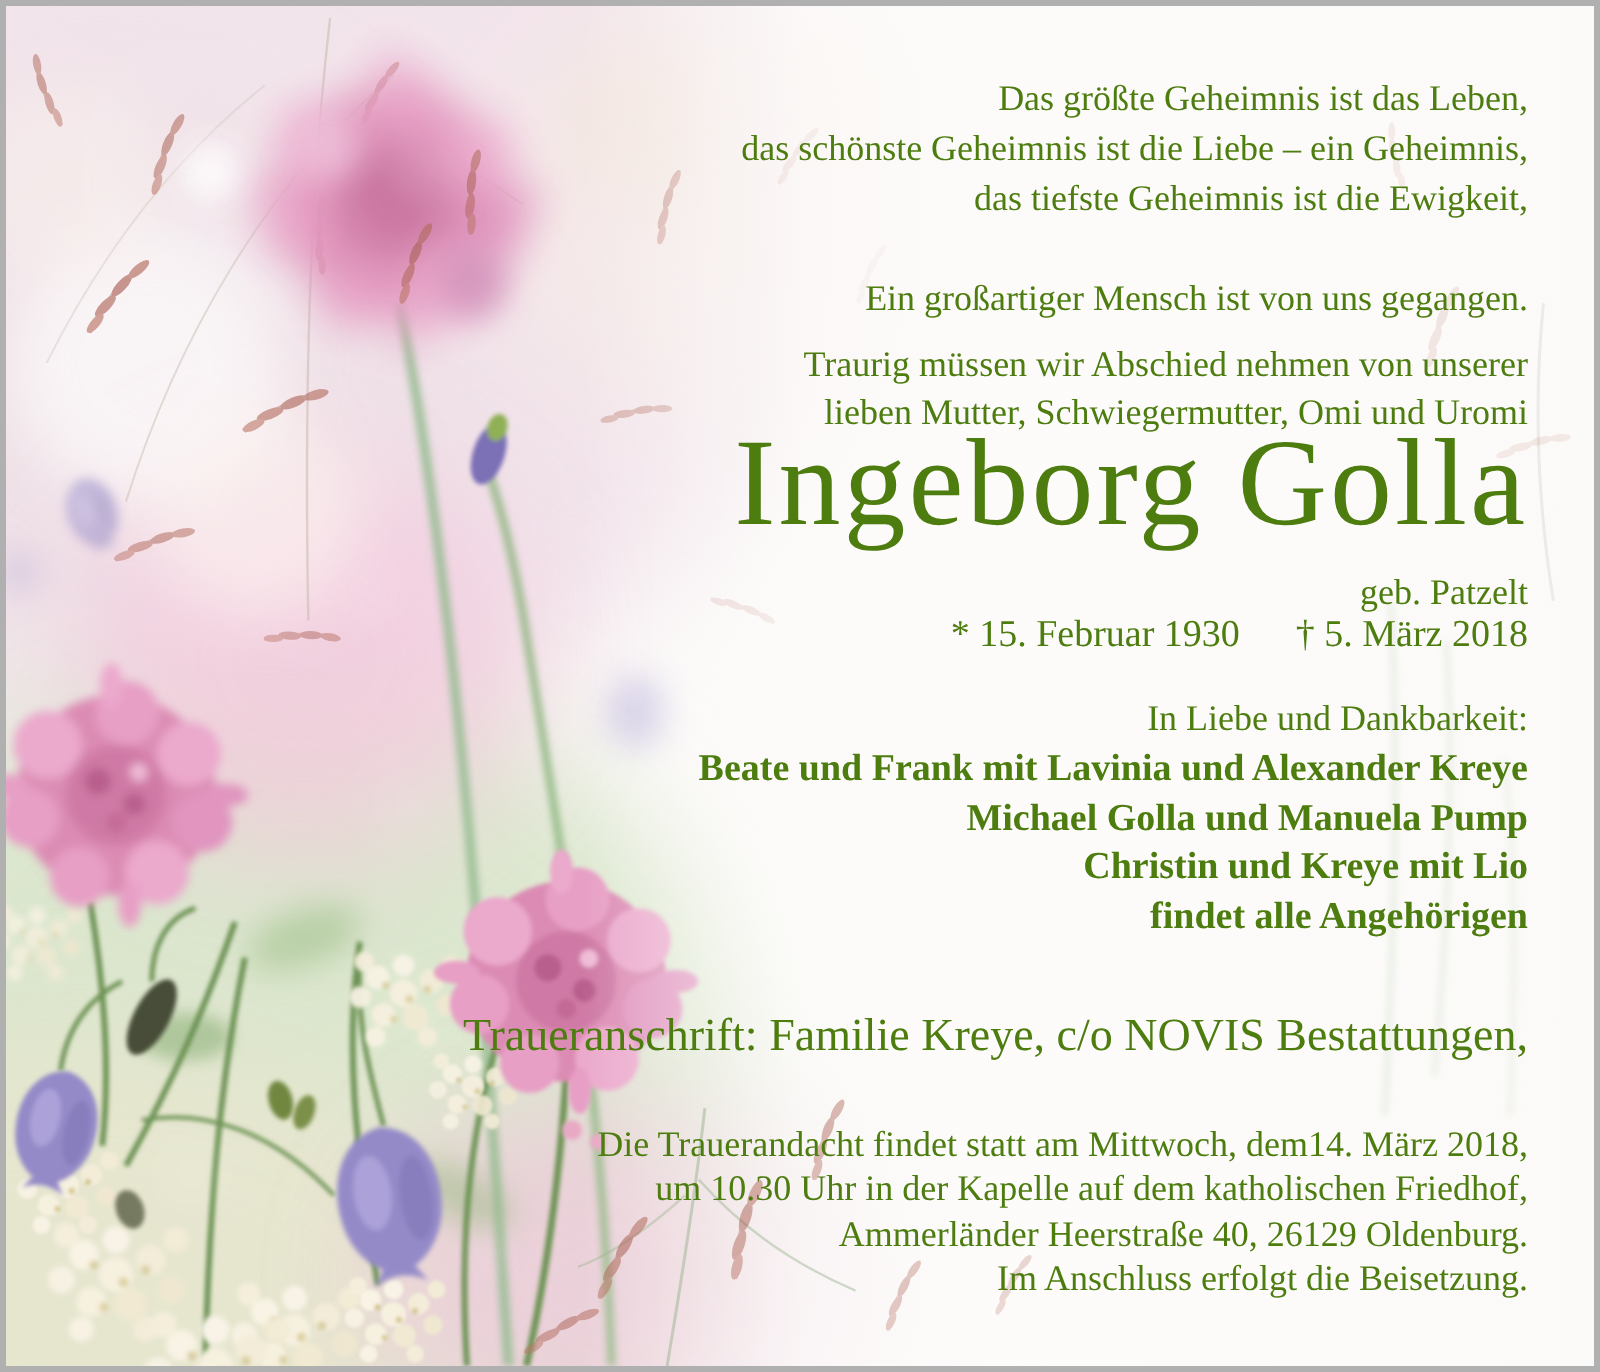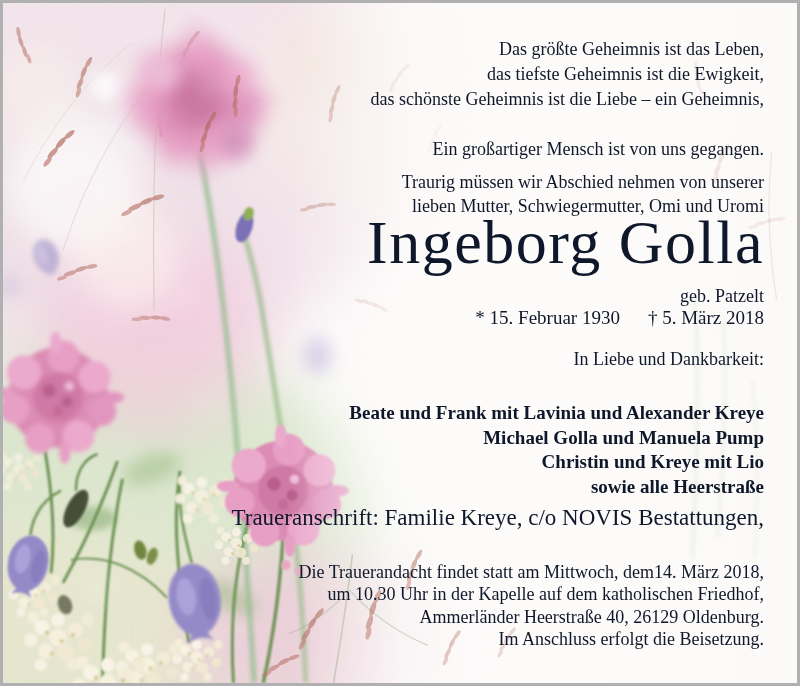--- a/index.html
+++ b/index.html
@@ -4,34 +4,34 @@
 <style>
   html,body { margin:0; padding:0; background:#e8e8e8; }
   .stage {
     position:relative; width:800px; height:686px;
     box-sizing:border-box; border:3px solid #b0b0b0;
     overflow:hidden; background:#fbf9f8;
     font-family:"Liberation Serif","DejaVu Serif",serif;
   }
   .bg { position:absolute; left:0; top:0; width:100%; height:100%; }
   .txt {
-    position:absolute; right:33px; text-align:right; color:#0f172a;
+    position:absolute; right:33px; text-align:right; color:#4d7c0f;
     font-family:"Liberation Serif","DejaVu Serif",serif; white-space:nowrap;
   }
   .ln { display:block; }
   .poem     { top:34px;  font-size:18px; line-height:25px; }
   .tribute  { top:134px; font-size:18px; line-height:25px;text-align:center; }
   .intro    { top:167px; font-size:18px; line-height:24px; }
   .name     { top:206px; font-size:62px; line-height:66px; font-weight:normal;
               letter-spacing:1.5px; margin:0; }
   .maiden   { top:282px; font-size:18px; line-height:22px; }
   .dates    { top:304px; font-size:19px; line-height:22px; }
   .dates .gap { display:inline-block; width:28px; }
   .liebe    { top:344px; font-size:18px; line-height:24px; }
-  .mourners { top:370px; font-size:19px; line-height:24.5px; font-weight:bold;margin-top:28px; }
+  .mourners { top:370px; font-size:19px; line-height:24.5px; font-weight:bold; }
   .address  { top:504px; font-size:23px; line-height:22px; }
   .service  { top:558px; font-size:18px; line-height:22.4px; }
 </style>
 </head>
 <body>
 
 <div class="stage">
 
   <svg class="bg" viewBox="0 0 800 686" aria-hidden="true">
     <defs>
@@ -250,22 +250,22 @@
       <use href="#spark" transform="translate(187,299) scale(9)" opacity="0.7" filter="url(#b1)"></use>
       <use href="#spark" transform="translate(203,402) scale(14)" opacity="0.9" filter="url(#b1)"></use>
       <use href="#spark" transform="translate(93,589)  scale(15)" opacity="0.9" filter="url(#b1)"></use>
       <use href="#spark" transform="translate(215,516) scale(7)" opacity="0.7" filter="url(#b1)"></use>
       <use href="#spark" transform="translate(243,628) scale(8)" opacity="0.6" filter="url(#b1)"></use>
     </g>
   </svg>
 
   <div class="txt poem">
     <span class="ln">Das größte Geheimnis ist das Leben,</span>
+    <span class="ln">das schönste Geheimnis ist die Liebe – ein Geheimnis,</span>
     <span class="ln">das tiefste Geheimnis ist die Ewigkeit,</span>
-    <span class="ln">das schönste Geheimnis ist die Liebe – ein Geheimnis,</span>
   </div>
 
   <div class="txt tribute">Ein großartiger Mensch ist von uns gegangen.</div>
 
   <div class="txt intro">
     <span class="ln">Traurig müssen wir Abschied nehmen von unserer</span>
     <span class="ln">lieben Mutter, Schwiegermutter, Omi und Uromi</span>
   </div>
 
   <h1 class="txt name">Ingeborg Golla</h1>
@@ -275,21 +275,21 @@
   <div class="txt dates">
     <span>* 15. Februar 1930</span><span class="gap"></span><span>† 5. März 2018</span>
   </div>
 
   <div class="txt liebe">In Liebe und Dankbarkeit:</div>
 
   <div class="txt mourners">
     <span class="ln">Beate und Frank mit Lavinia und Alexander Kreye</span>
     <span class="ln">Michael Golla und Manuela Pump</span>
     <span class="ln">Christin und Kreye mit Lio</span>
-    <span class="ln">sowie alle Heerstraße</span>
+    <span class="ln">findet alle Angehörigen</span>
   </div>
 
   <div class="txt address">
     <span class="ln">Traueranschrift: Familie Kreye, c/o NOVIS Bestattungen,</span>
   </div>
 
   <div class="txt service">
     <span class="ln">Die Trauerandacht findet statt am Mittwoch, dem14. März 2018,</span>
     <span class="ln">um 10.30 Uhr in der Kapelle auf dem katholischen Friedhof,</span>
     <span class="ln">Ammerländer Heerstraße 40, 26129 Oldenburg.</span>

